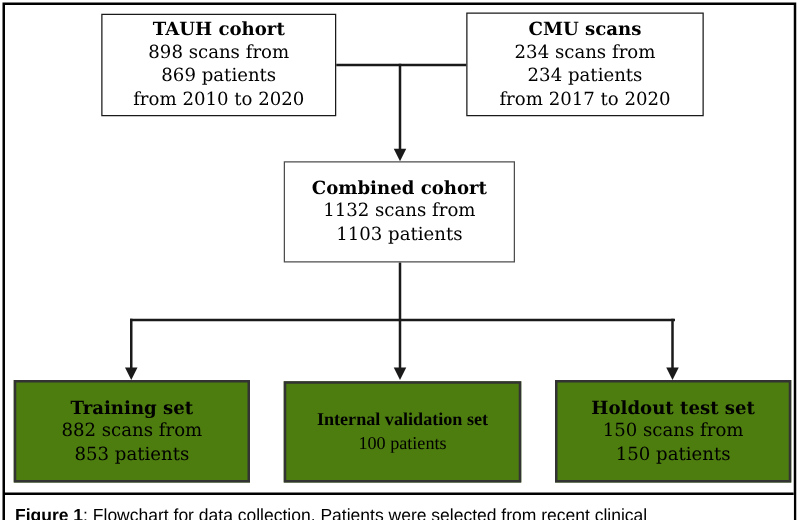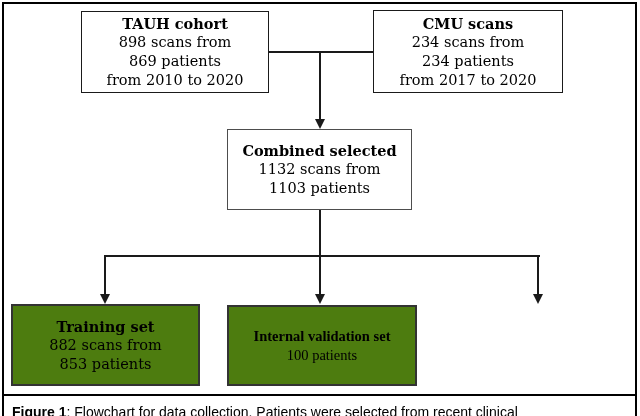--- a/index.html
+++ b/index.html
@@ -97,34 +97,39 @@
   </div>
 
   <div class="node white" style="left:373px; top:10px; width:190px; height:83px;">
     <div class="node-title">CMU scans</div>
     <div class="node-line">234 scans from</div>
     <div class="node-line">234 patients</div>
     <div class="node-line">from 2017 to 2020</div>
   </div>
 
   <div class="node white" style="left:227px; top:129px; width:185px; height:81px; border-color:#4d4d4d;">
-    <div class="node-title">Combined selected</div>
+    <div class="node-title">Combined cohort</div>
     <div class="node-line">1132 scans from</div>
     <div class="node-line">1103 patients</div>
   </div>
 
   <div class="node gray" style="left:11px; top:304px; width:189px; height:82px;">
     <div class="node-title">Training set</div>
     <div class="node-line">882 scans from</div>
     <div class="node-line">853 patients</div>
   </div>
 
   <div class="node gray" style="left:227px; top:305px; width:190px; height:81px;font-family:Liberation Serif, serif;">
     <div class="node-title">Internal validation set</div>
     <div class="node-line">100 patients</div>
   </div>
 
+  <div class="node gray" style="left:444px; top:304px; width:189px; height:82px;">
+    <div class="node-title">Holdout test set</div>
+    <div class="node-line">150 scans from</div>
+    <div class="node-line">150 patients</div>
+  </div>
 
   <div class="caption">
     <span class="bold">Figure 1</span><span>: Flowchart for data collection. Patients were selected from recent clinical</span>
   </div>
 
 </div>
 
 </body></html>

